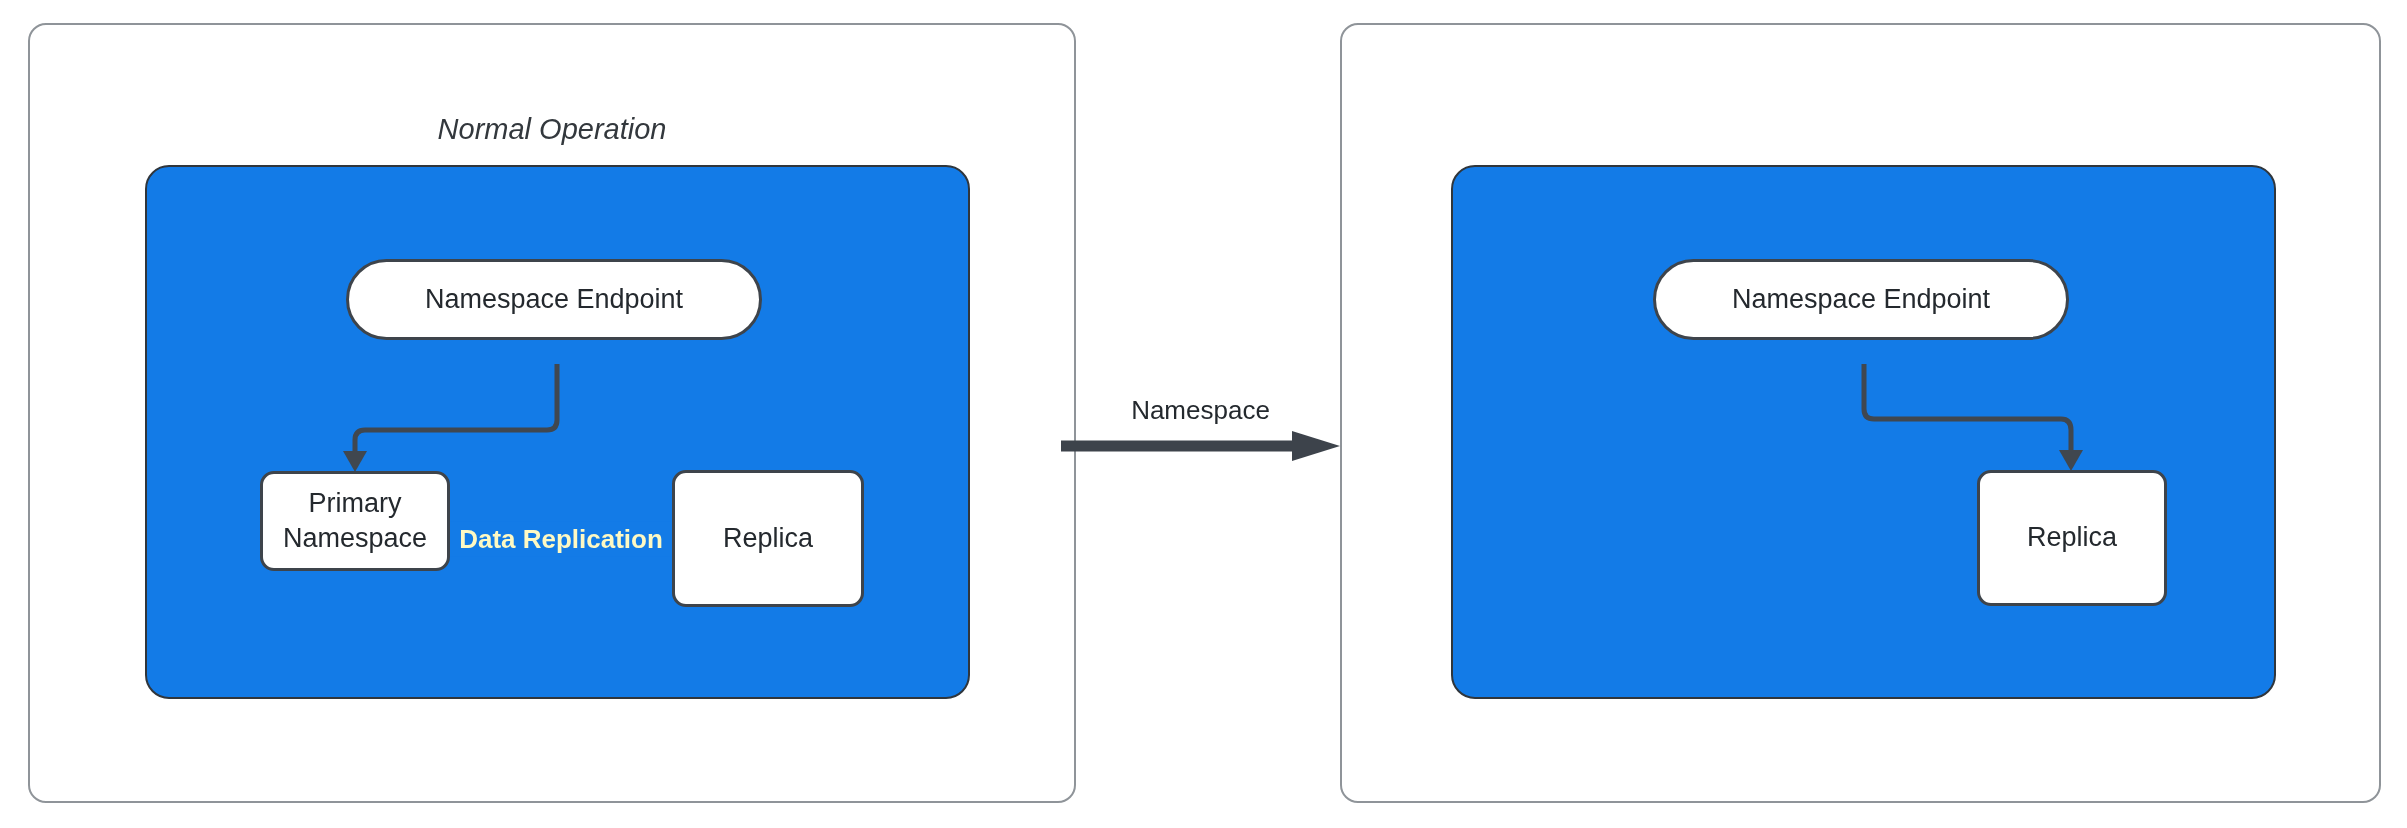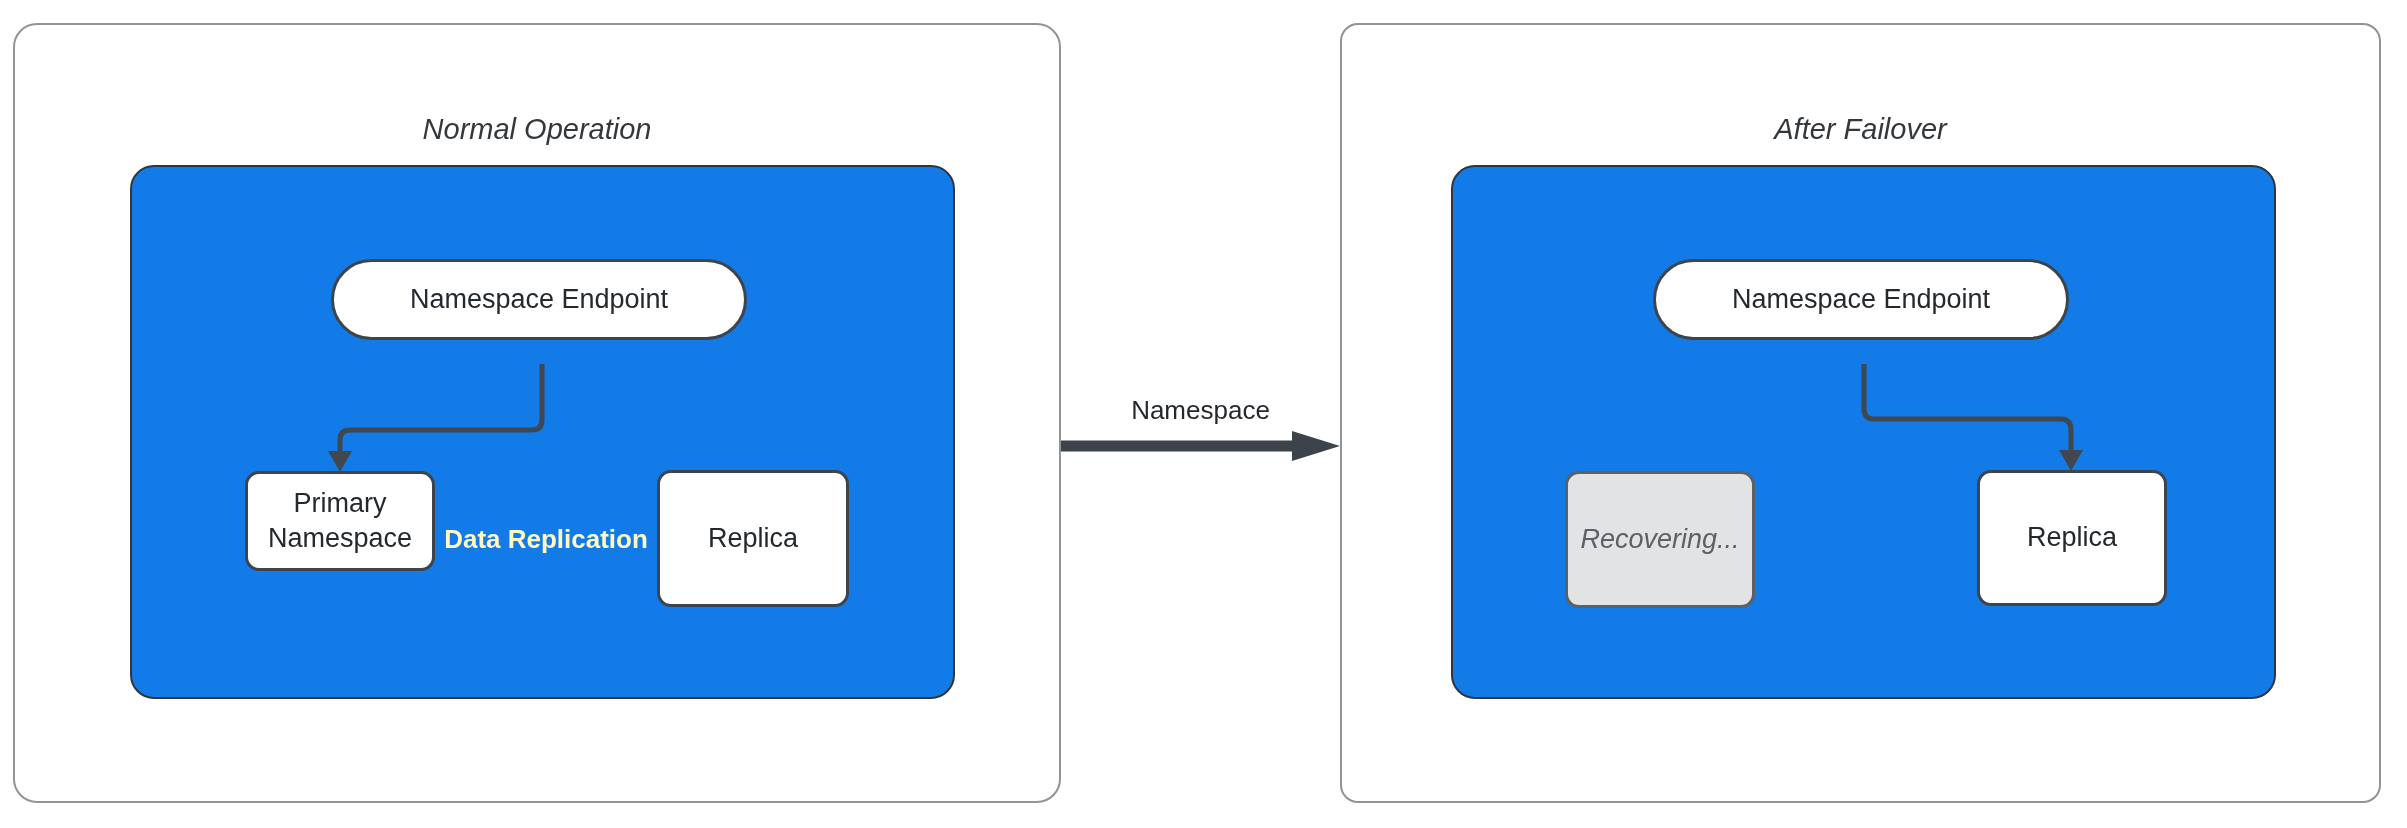--- a/index.html
+++ b/index.html
@@ -4,21 +4,21 @@
 <style>
   html, body { margin: 0; padding: 0; background: #ffffff; }
   body {
     width: 2407px; height: 828px; position: relative; overflow: hidden;
     font-family: "Liberation Sans", sans-serif;
   }
   .panel {
     position: absolute; top: 23px; height: 780px; box-sizing: border-box;
     background: #ffffff; border: 2px solid #8f9499; border-radius: 18px;
   }
-  #panel-normal { left: 13px;   width: 1048px; border-radius: 24px; }
+  #panel-normal { left: 28px;   width: 1048px; }
   #panel-after  { left: 1340px; width: 1041px; }
   .panel-title {
     position: absolute; top: 88px; left: 0; width: 100%; text-align: center;
     font-style: italic; font-size: 29px; line-height: 32px; color: #33383d;
   }
   .container {
     position: absolute; top: 140px; width: 825px; height: 534px; box-sizing: border-box;
     background: #137be7; border: 2px solid #30363c; border-radius: 24px;
   }
   #panel-normal .container { left: 115px; }
@@ -82,32 +82,28 @@
   </div>
 </div>
 
 <div id="failover-label">Namespace</div>
 <svg id="failover-arrow" width="279" height="34" viewBox="0 0 279 34">
   <path d="M0 17 L233 17" stroke="#3d434b" stroke-width="11" fill="none"></path>
   <path d="M231 2 L279 17 L231 32 Z" fill="#3d434b"></path>
 </svg>
 
 <div class="panel" id="panel-after">
-  <div class="panel-title">After Failover</div>
 
   <div class="container">
     <svg class="edges" width="825" height="534" viewBox="0 0 825 534">
 
       <path d="M411 197 L411 242 Q411 252 421 252 L608 252 Q618 252 618 263 L618 283" stroke="#40474f" stroke-width="5" fill="none"></path>
       <path d="M606 283 L630 283 L618 304 Z" fill="#40474f"></path>
     </svg>
 
     <div class="node stadium stadium-endpoint">
       <span>Namespace Endpoint</span>
     </div>
-    <div class="node disabled node-recovering">
-      <span>Recovering...</span>
-    </div>
     <div class="node node-replica-r">
       <span>Replica</span>
     </div>
   </div>
 </div>
 
 </body></html>

